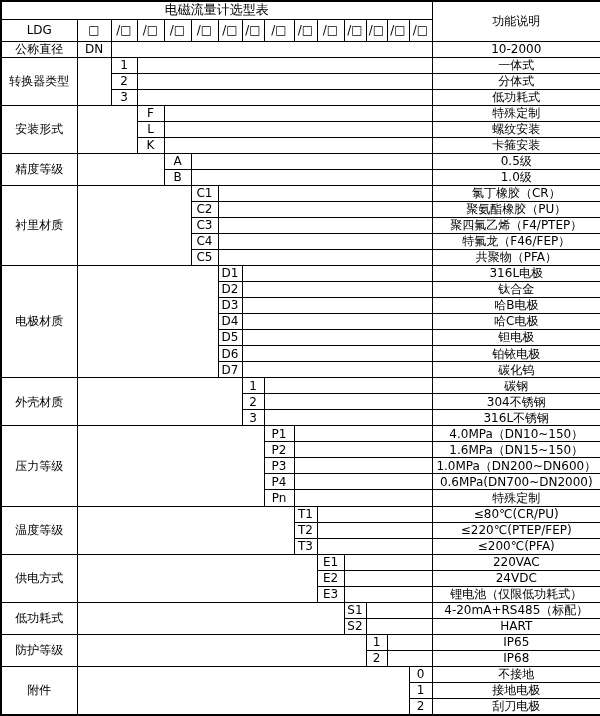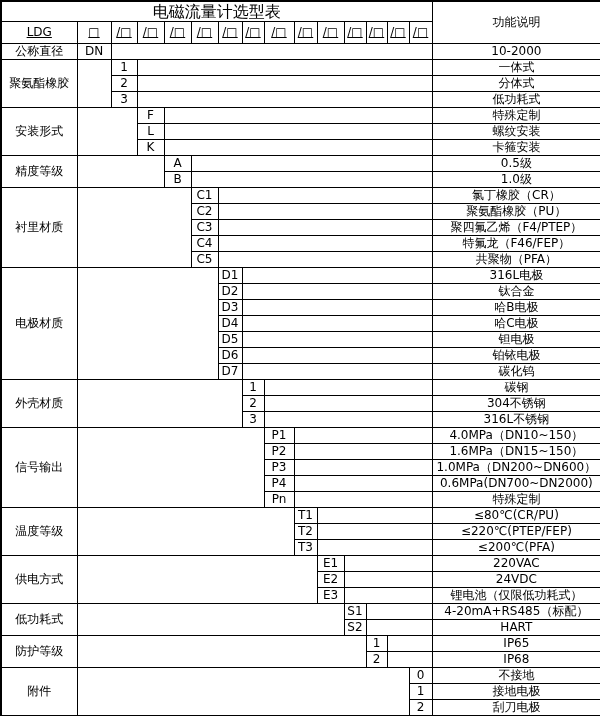--- a/index.html
+++ b/index.html
@@ -11,26 +11,26 @@
     font-family:"DejaVu Sans","Liberation Sans",sans-serif;
     font-size:12px;line-height:1.2;
     border:2px solid #000000;
   }
   table.sel td{
     border:1px solid #000000;
     padding:0;margin:0;
     text-align:center;vertical-align:middle;
     overflow:hidden;white-space:nowrap;
   }
-  td.title{font-size:16px;}
+  td.title{font-size:13px;}
   td.lbl-left{text-align:left;padding-left:8px;}
   td.code-left{text-align:left;padding-left:3px;}
   td.fn-left{text-align:left;padding-left:1px;}
   tr.r-title{height:18px;}
-  tr.r-ldg{height:22px;text-decoration:underline;}
+  tr.r-ldg{height:22px;}
   tr.r{height:16px;}
 </style>
 </head>
 <body>
 
 <div class="page">
 <table class="sel">
 <colgroup>
   <col style="width:76px">
         <col style="width:34px">
@@ -75,21 +75,21 @@
 </tr>
 
 <tr class="r">
   <td class="lbl-left">公称直径</td>
   <td class="code-left">DN</td>
   <td colspan="13"></td>
   <td>10-2000</td>
 </tr>
 
 <tr class="r">
-  <td rowspan="3">聚氨酯橡胶</td>
+  <td rowspan="3">转换器类型</td>
   <td rowspan="3"></td>
   <td>1</td>
   <td colspan="12"></td>
   <td>一体式</td>
 </tr>
 <tr class="r">
   <td>2</td>
   <td colspan="12"></td>
   <td>分体式</td>
 </tr>
@@ -208,21 +208,21 @@
   <td colspan="7"></td>
   <td>304不锈钢</td>
 </tr>
 <tr class="r">
   <td>3</td>
   <td colspan="7"></td>
   <td>316L不锈钢</td>
 </tr>
 
 <tr class="r">
-  <td rowspan="5">信号输出</td>
+  <td rowspan="5">压力等级</td>
   <td rowspan="5" colspan="7"></td>
   <td>P1</td>
   <td colspan="6"></td>
   <td class="fn-left">4.0MPa（DN10~150）</td>
 </tr>
 <tr class="r">
   <td>P2</td>
   <td colspan="6"></td>
   <td class="fn-left">1.6MPa（DN15~150）</td>
 </tr>

